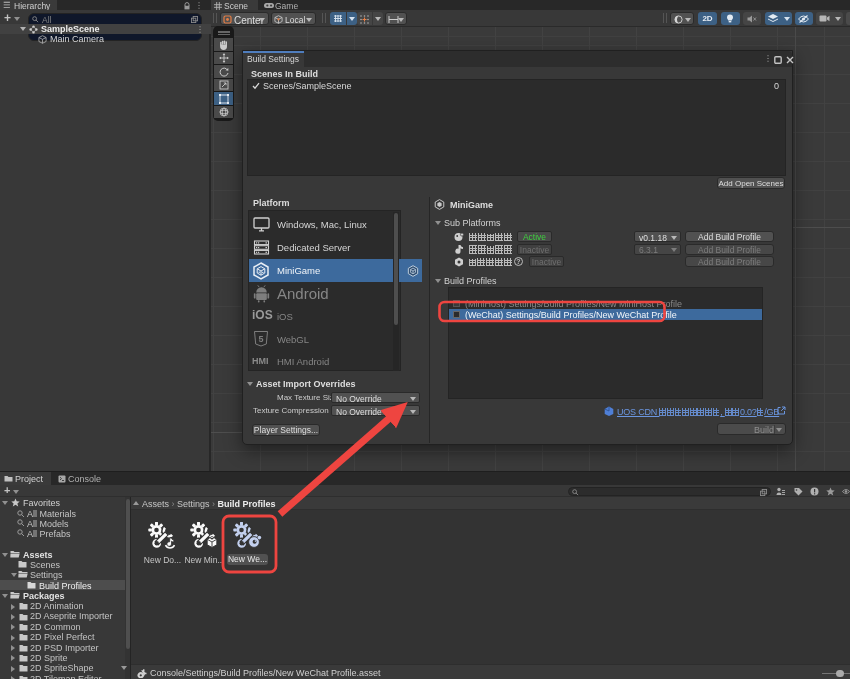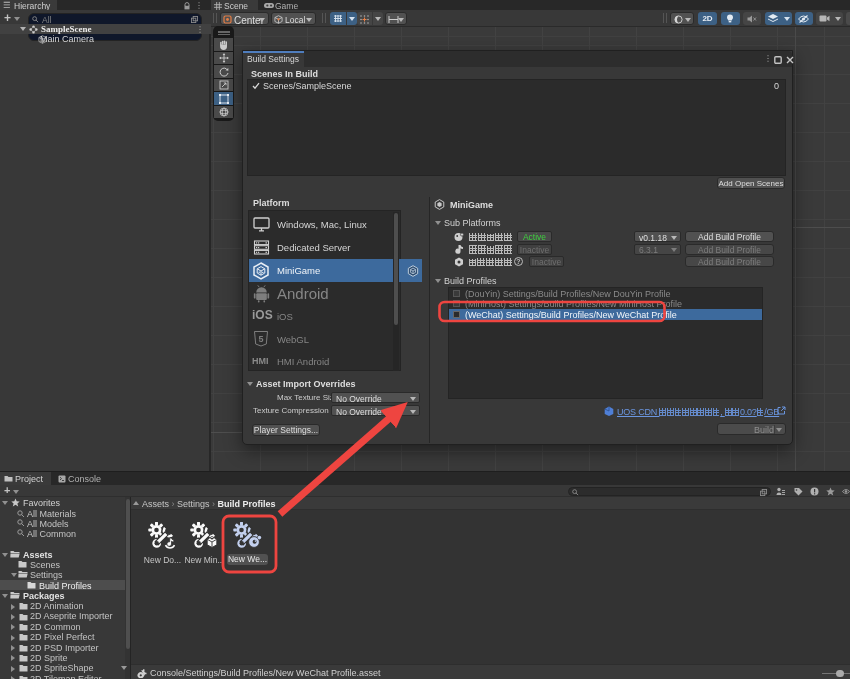--- a/index.html
+++ b/index.html
@@ -57,31 +57,31 @@
     <div class="abs" style="left:20px;top:2.5px;width:0;height:0;border-left:3.5px solid transparent;border-right:3.5px solid transparent;border-top:4.5px solid #b2b2b2;"></div>
     <svg class="abs" style="left:29px;top:0.5px" width="9" height="9" viewBox="0 0 10 10">
         <g fill="#cfcfcf">
           <circle cx="5" cy="1.8" r="1.3"></circle>
           <circle cx="1.8" cy="5" r="1.3"></circle>
           <circle cx="8.2" cy="5" r="1.3"></circle>
           <circle cx="5" cy="8.2" r="1.3"></circle>
           <path d="M5 1.8 L8.2 5 L5 8.2 L1.8 5 Z" fill="none" stroke="#cfcfcf" stroke-width="0.7"></path>
         </g>
       </svg>
-    <div class="abs txt" style="left:41px;top:0;color:#ececec;font-weight:bold;font-family:Liberation Serif, serif;">SampleScene</div>
+    <div class="abs txt" style="left:41px;top:0;color:#ececec;font-weight:bold;">SampleScene</div>
     <div class="abs txt" style="left:196px;top:0.5px;color:#aaa;font-size:8px;">⋮</div>
   </div>
   <div class="abs" style="left:0;top:34px;width:211px;height:10px;">
     <svg class="abs" style="left:38px;top:0.5px" width="9" height="9" viewBox="0 0 10 10">
         <g stroke="#bdbdbd" stroke-width="0.8" fill="none">
           <path d="M5 0.8 L9 2.8 L9 7.2 L5 9.2 L1 7.2 L1 2.8 Z"></path>
           <path d="M1 2.8 L5 4.8 L9 2.8 M5 4.8 L5 9.2"></path>
         </g>
       </svg>
-    <div class="abs txt" style="left:40px;top:0;color:#d4d4d4;">Main Camera</div>
+    <div class="abs txt" style="left:50px;top:0;color:#d4d4d4;">Main Camera</div>
   </div>
 </div>
 
 <div class="abs" id="scene" style="left:211px;top:0;width:639px;height:471px;background:#282828;">
 
   <div class="abs" style="left:0;top:27px;width:639px;height:444px;background:#3a3a3a;">
     <div class="abs" style="left:0;top:0;width:639px;height:444px;
       background-image:
         repeating-linear-gradient(90deg, #424242 0 1px, transparent 1px 47px),
         repeating-linear-gradient(0deg, #414141 0 1px, transparent 1px 29px);
@@ -337,21 +337,21 @@
     <div class="abs txt" style="left:27px;top:12px;color:#c4c4c4;">All Materials</div>
     <svg class="abs" style="left:17px;top:22.4px" width="8" height="8" viewBox="0 0 8 8">
         <circle cx="3" cy="3" r="2.2" fill="none" stroke="#9a9a9a" stroke-width="1"></circle>
         <path d="M4.6 4.6 L7 7" stroke="#9a9a9a" stroke-width="1"></path>
       </svg>
     <div class="abs txt" style="left:27px;top:21.8px;color:#c4c4c4;">All Models</div>
     <svg class="abs" style="left:17px;top:32.2px" width="8" height="8" viewBox="0 0 8 8">
         <circle cx="3" cy="3" r="2.2" fill="none" stroke="#9a9a9a" stroke-width="1"></circle>
         <path d="M4.6 4.6 L7 7" stroke="#9a9a9a" stroke-width="1"></path>
       </svg>
-    <div class="abs txt" style="left:27px;top:31.6px;color:#c4c4c4;">All Common</div>
+    <div class="abs txt" style="left:27px;top:31.6px;color:#c4c4c4;">All Prefabs</div>
 
     <div class="abs caret2" style="left:2px;top:55.5px;"></div>
     <svg class="abs" style="left:10px;top:52.5px" width="10" height="8" viewBox="0 0 10 8">
         <path d="M0.5 1 h3 l1 1 h5 v1 h-9 z M0.5 3.5 h9.2 l-1 4 h-8.4 z" fill="#c8c8c8"></path>
       </svg>
     <div class="abs txt" style="left:23px;top:52.5px;color:#e2e2e2;font-weight:bold;">Assets</div>
     <svg class="abs" style="left:18px;top:62.6px" width="9" height="8" viewBox="0 0 9 8">
         <path d="M0.5 1 h3 l1 1 h4 v5.5 h-8 z" fill="#c8c8c8"></path>
       </svg>
     <div class="abs txt" style="left:30px;top:62.6px;color:#c4c4c4;">Scenes</div>
@@ -686,24 +686,20 @@
       </svg>
     <div class="abs txt" style="left:226px;top:1px;color:#cccccc;"><span class="cjk sm"></span><span class="cjk"></span><span class="cjk"></span><span class="cjk"></span><span class="cjk"></span></div>
     <div class="abs" style="left:271px;top:0.5px;width:9px;height:9px;border:1px solid #bbb;border-radius:50%;color:#bbb;font-size:7px;text-align:center;line-height:8px;font-weight:bold;">?</div>
     <div class="abs" style="left:286px;top:0;width:35px;height:11px;background:#404040;border:1px solid #2a2a2a;border-radius:2px;color:#6f6f6f;font-size:8.5px;text-align:center;line-height:10px;">Inactive</div>
     <div class="abs btn" style="left:442px;top:0;width:89px;height:11px;line-height:10px;background:#474747;color:#7d7d7d;">Add Build Profile</div>
   </div>
 
   <div class="abs caret2" style="left:192px;top:228px;"></div>
   <div class="abs txt" style="left:201px;top:225px;color:#d2d2d2;">Build Profiles</div>
   <div class="abs" style="left:205px;top:236px;width:315px;height:112px;background:#2b2b2b;border:1px solid #242424;">
-    <div class="abs" style="left:0;top:0;width:313px;height:10.5px;">
-      <div class="abs" style="left:4px;top:1.5px;width:7px;height:7px;background:#3a3a3a;border:1px solid #555;"></div>
-      <div class="abs txt" style="left:16px;top:0.5px;color:#8a8a8a;">(DouYin) Settings/Build Profiles/New DouYin Profile</div>
-    </div>
     <div class="abs" style="left:0;top:10.5px;width:313px;height:10.5px;">
       <div class="abs" style="left:4px;top:1.5px;width:7px;height:7px;background:#3a3a3a;border:1px solid #555;"></div>
       <div class="abs txt" style="left:16px;top:0.5px;color:#8a8a8a;">(MiniHost) Settings/Build Profiles/New MiniHost Profile</div>
     </div>
     <div class="abs" style="left:0;top:21px;width:313px;height:11px;background:#3d6a9d;">
       <div class="abs" style="left:4px;top:1.5px;width:7px;height:7px;background:#2b2b2b;border:1px solid #666;"></div>
       <div class="abs txt" style="left:16px;top:1px;color:#f2f6fa;">(WeChat) Settings/Build Profiles/New WeChat Profile</div>
     </div>
   </div>
 

